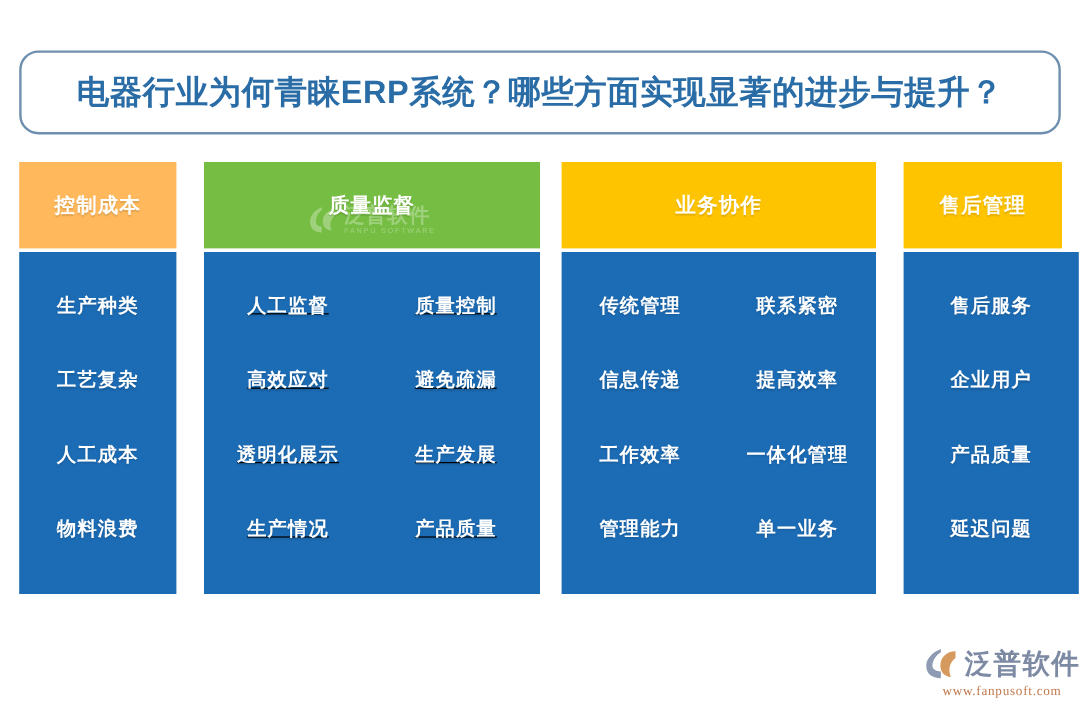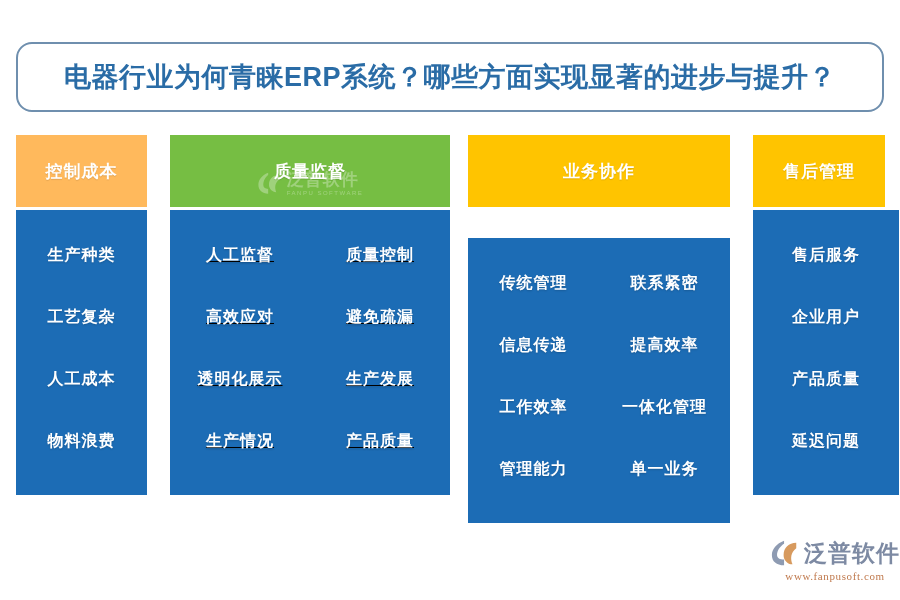--- a/index.html
+++ b/index.html
@@ -116,21 +116,21 @@
     background: #1c6cb5;
     display: flex;
     flex-direction: row;
     align-items: stretch;
     justify-content: space-around;
     padding: 14px 0 22px 0;
     box-sizing: border-box;
   }
   .p-0 { left: 16px;  width: 131px; justify-content: flex-end; }
   .p-1 { left: 170px; width: 280px; text-decoration: underline; }
-  .p-2 { left: 468px; width: 262px; margin-top: 28px; }
+  .p-2 { left: 468px; width: 262px; }
   .p-3 { left: 753px; width: 146px; }
 
   .col {
     flex: 1 1 0;
     display: flex;
     flex-direction: column;
     align-items: center;
     justify-content: flex-start;
   }
   .cell {

